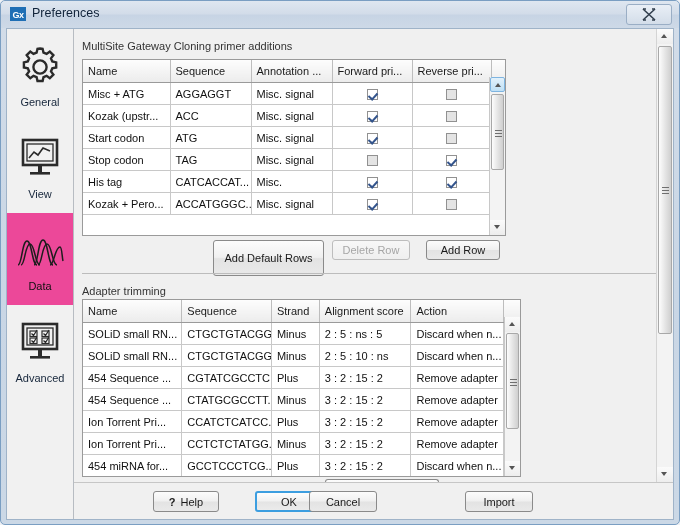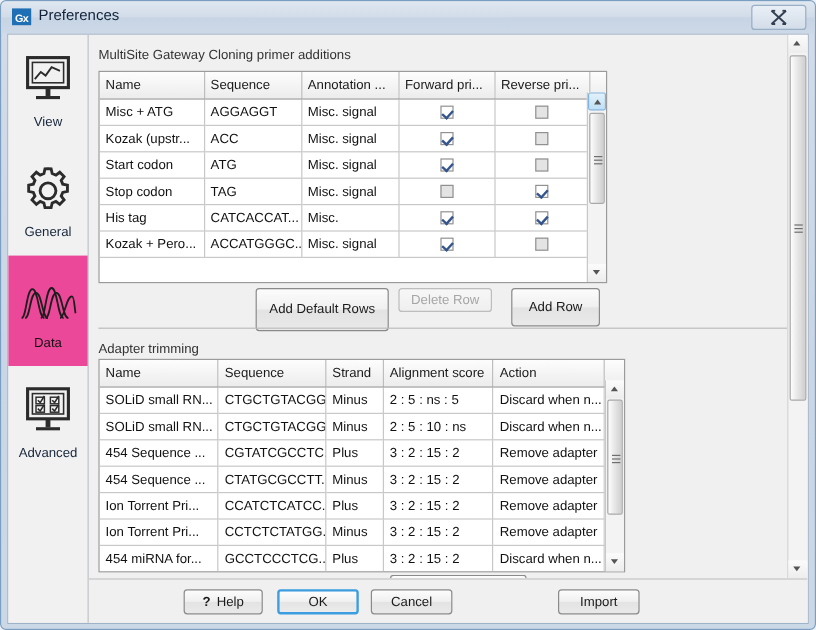--- a/index.html
+++ b/index.html
@@ -177,20 +177,21 @@
     cursor:pointer;
     box-sizing:border-box;
     display:flex;align-items:center;justify-content:center;
     font-family:"Liberation Sans",sans-serif;
   }
   .btn.disabled{color:#a6a6a6;border-color:#bdbdbd;
     background:linear-gradient(to bottom,#f7f7f7,#efefef);cursor:default;}
   .btn.default{
     border:2px solid #3c9ee0;
     background:linear-gradient(to bottom,#fdfdfd 0%,#f1f1f1 48%,#e4e4e4 52%,#ebebeb 100%);
+    margin-left:24px;
   }
   .sep{
     position:absolute;height:1px;background:#bcbcbc;
   }
   .footer{
     position:absolute;left:0;right:0;bottom:0;height:36px;
     background:#f0f0f0;
     border-top:1px solid #c6c6c6;
   }
   .cutbtn{
@@ -216,41 +217,41 @@
       </svg>
     </div>
   </div>
 
   <div class="content">
 
     <div class="sidebar">
 
       <div class="side-item">
         <div class="ic">
+          <svg width="46" height="46" viewBox="0 0 46 46">
+            <g fill="none" stroke="#2b2b2b" stroke-width="2.4">
+              <path d="M23 4.5 l2.6 0.25 0.9 3.9 3.1 1.3 3.2-2.4 3.6 3.6 -2.4 3.2 1.3 3.1 3.9 0.9 0 5.1 -3.9 0.9 -1.3 3.1 2.4 3.2 -3.6 3.6 -3.2-2.4 -3.1 1.3 -0.9 3.9 -5.1 0 -0.9-3.9 -3.1-1.3 -3.2 2.4 -3.6-3.6 2.4-3.2 -1.3-3.1 -3.9-0.9 0-5.1 3.9-0.9 1.3-3.1 -2.4-3.2 3.6-3.6 3.2 2.4 3.1-1.3 0.9-3.9 z"></path>
+              <circle cx="23" cy="23" r="6.6"></circle>
+            </g>
+          </svg>
+        </div>
+        <div class="lbl">General</div>
+      </div>
+
+      <div class="side-item">
+        <div class="ic">
           <svg width="46" height="42" viewBox="0 0 46 42">
             <rect x="6" y="2" width="34" height="25" fill="none" stroke="#2b2b2b" stroke-width="2.6"></rect>
             <rect x="10" y="6" width="26" height="17" fill="none" stroke="#2b2b2b" stroke-width="1.3"></rect>
             <polyline points="12,20 17,14 21,17 26,10 33,13" fill="none" stroke="#2b2b2b" stroke-width="1.6"></polyline>
             <rect x="21" y="27" width="4" height="7" fill="#2b2b2b"></rect>
             <rect x="13" y="34" width="20" height="2.6" fill="#2b2b2b"></rect>
           </svg>
         </div>
         <div class="lbl">View</div>
-      </div>
-
-      <div class="side-item">
-        <div class="ic">
-          <svg width="46" height="46" viewBox="0 0 46 46">
-            <g fill="none" stroke="#2b2b2b" stroke-width="2.4">
-              <path d="M23 4.5 l2.6 0.25 0.9 3.9 3.1 1.3 3.2-2.4 3.6 3.6 -2.4 3.2 1.3 3.1 3.9 0.9 0 5.1 -3.9 0.9 -1.3 3.1 2.4 3.2 -3.6 3.6 -3.2-2.4 -3.1 1.3 -0.9 3.9 -5.1 0 -0.9-3.9 -3.1-1.3 -3.2 2.4 -3.6-3.6 2.4-3.2 -1.3-3.1 -3.9-0.9 0-5.1 3.9-0.9 1.3-3.1 -2.4-3.2 3.6-3.6 3.2 2.4 3.1-1.3 0.9-3.9 z"></path>
-              <circle cx="23" cy="23" r="6.6"></circle>
-            </g>
-          </svg>
-        </div>
-        <div class="lbl">General</div>
       </div>
 
       <div class="side-item selected">
         <div class="ic">
           <svg width="48" height="32" viewBox="0 0 48 32">
             <g fill="none" stroke="#1d1d1d" stroke-width="1.5">
               <path d="M2 30 C6 30 6 6 11 6 C16 6 16 30 21 30"></path>
               <path d="M5 30 C9 30 9 9 14 9 C19 9 19 30 24 30"></path>
               <path d="M18 30 C22 30 22 5 27 5 C32 5 32 30 37 30"></path>
               <path d="M22 30 C26 30 26 9 31 9 C36 9 36 30 41 30"></path>
@@ -369,21 +370,21 @@
             <span class="grip" style="top:38px"></span>
             <span class="grip" style="top:41px"></span>
           </div>
           <div class="arw dn">
             <span class="tri d"></span>
           </div>
         </div>
 
         <div class="btn" style="left:139px;top:211px;width:111px;height:36px;">Add Default Rows</div>
         <div class="btn disabled" style="left:258px;top:211px;width:78px;height:20px;">Delete Row</div>
-        <div class="btn" style="left:352px;top:211px;width:74px;height:32px;">Add Row</div>
+        <div class="btn" style="left:352px;top:211px;width:74px;height:20px;">Add Row</div>
 
         <div class="sep" style="left:8px;top:244px;width:578px;"></div>
 
         <div class="section-title" style="left:8px;top:256px;">Adapter trimming</div>
 
         <div class="tablewrap" style="left:8px;top:270px;width:439px;height:178px;">
           <table class="grid" id="adapter-grid">
             <colgroup>
               <col style="width:97px">
                 <col style="width:88px">

